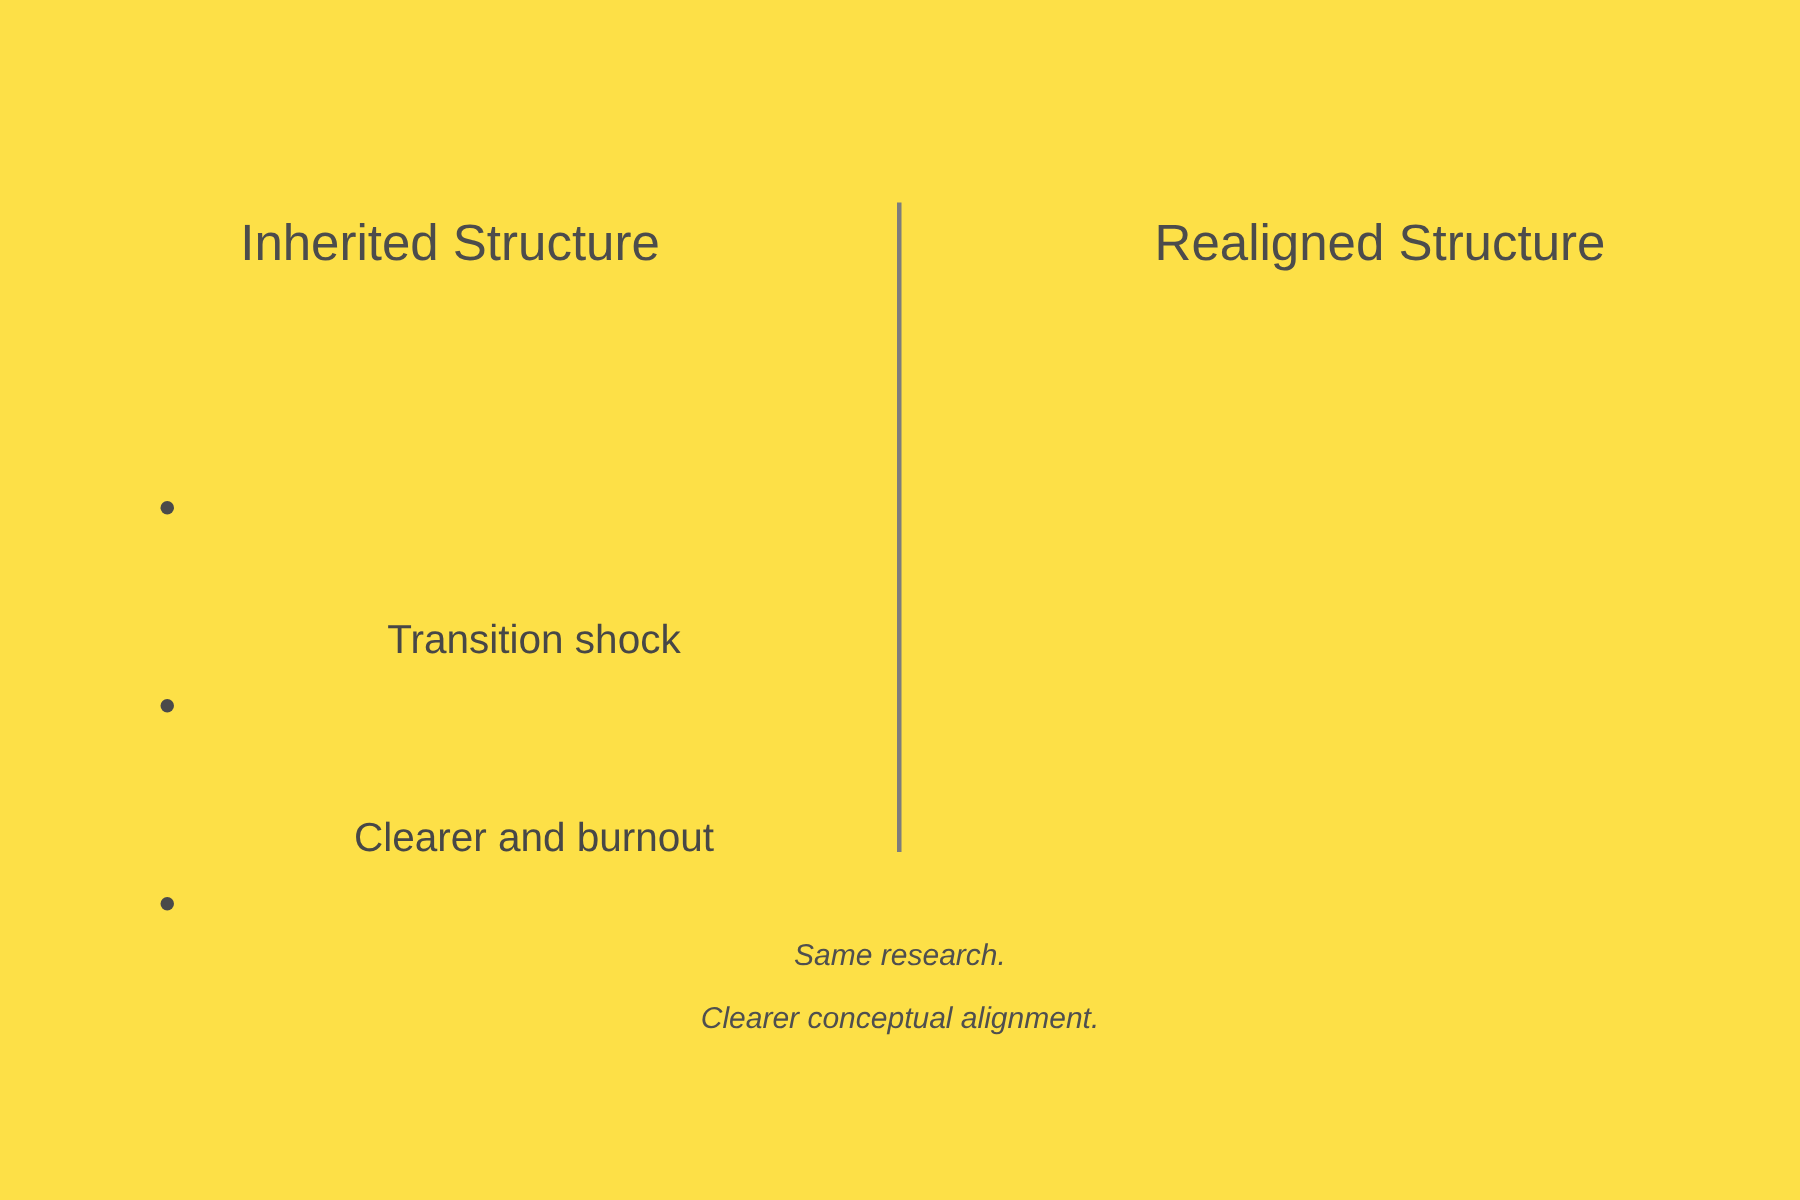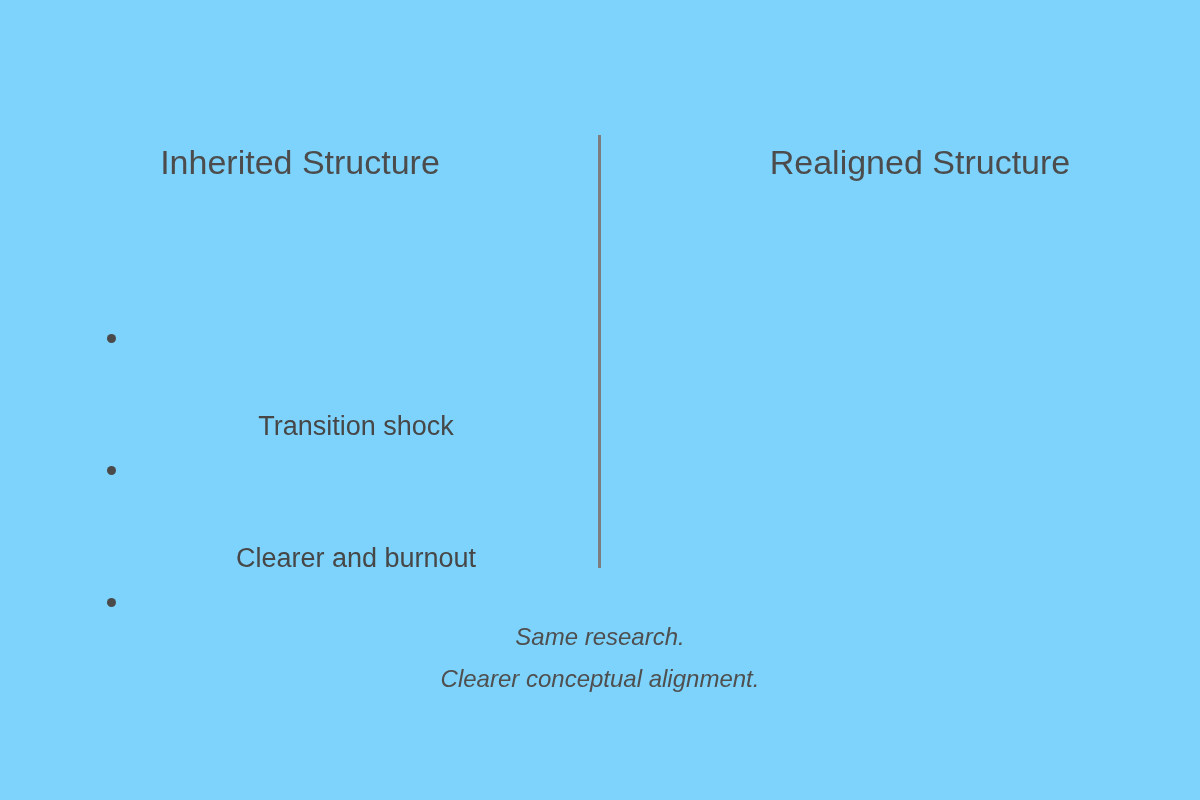--- a/index.html
+++ b/index.html
@@ -3,21 +3,21 @@
 <meta charset="utf-8">
 <style>
   html, body {
     margin: 0;
     padding: 0;
   }
   .slide {
     position: relative;
     width: 1200px;
     height: 800px;
-    background: #7dd3fc;
+    background: #fde047;
     font-family: "Liberation Sans", "DejaVu Sans", sans-serif;
     color: #4a4a4a;
     overflow: hidden;
   }
   .column-title {
     position: absolute;
     top: 140px;
     width: 600px;
     margin: 0;
     font-size: 34px;
@@ -62,21 +62,21 @@
     width: 3px;
     height: 433px;
     background: #7d7d7d;
   }
   .caption {
     position: absolute;
     top: 616px;
     left: 0;
     width: 1200px;
     text-align: center;
-    font-size: 24px;
+    font-size: 20px;
     line-height: 42px;
     font-style: italic;
     color: #4f4f4f;
   }
 </style>
 </head>
 <body>
 
 <div class="slide">
 

